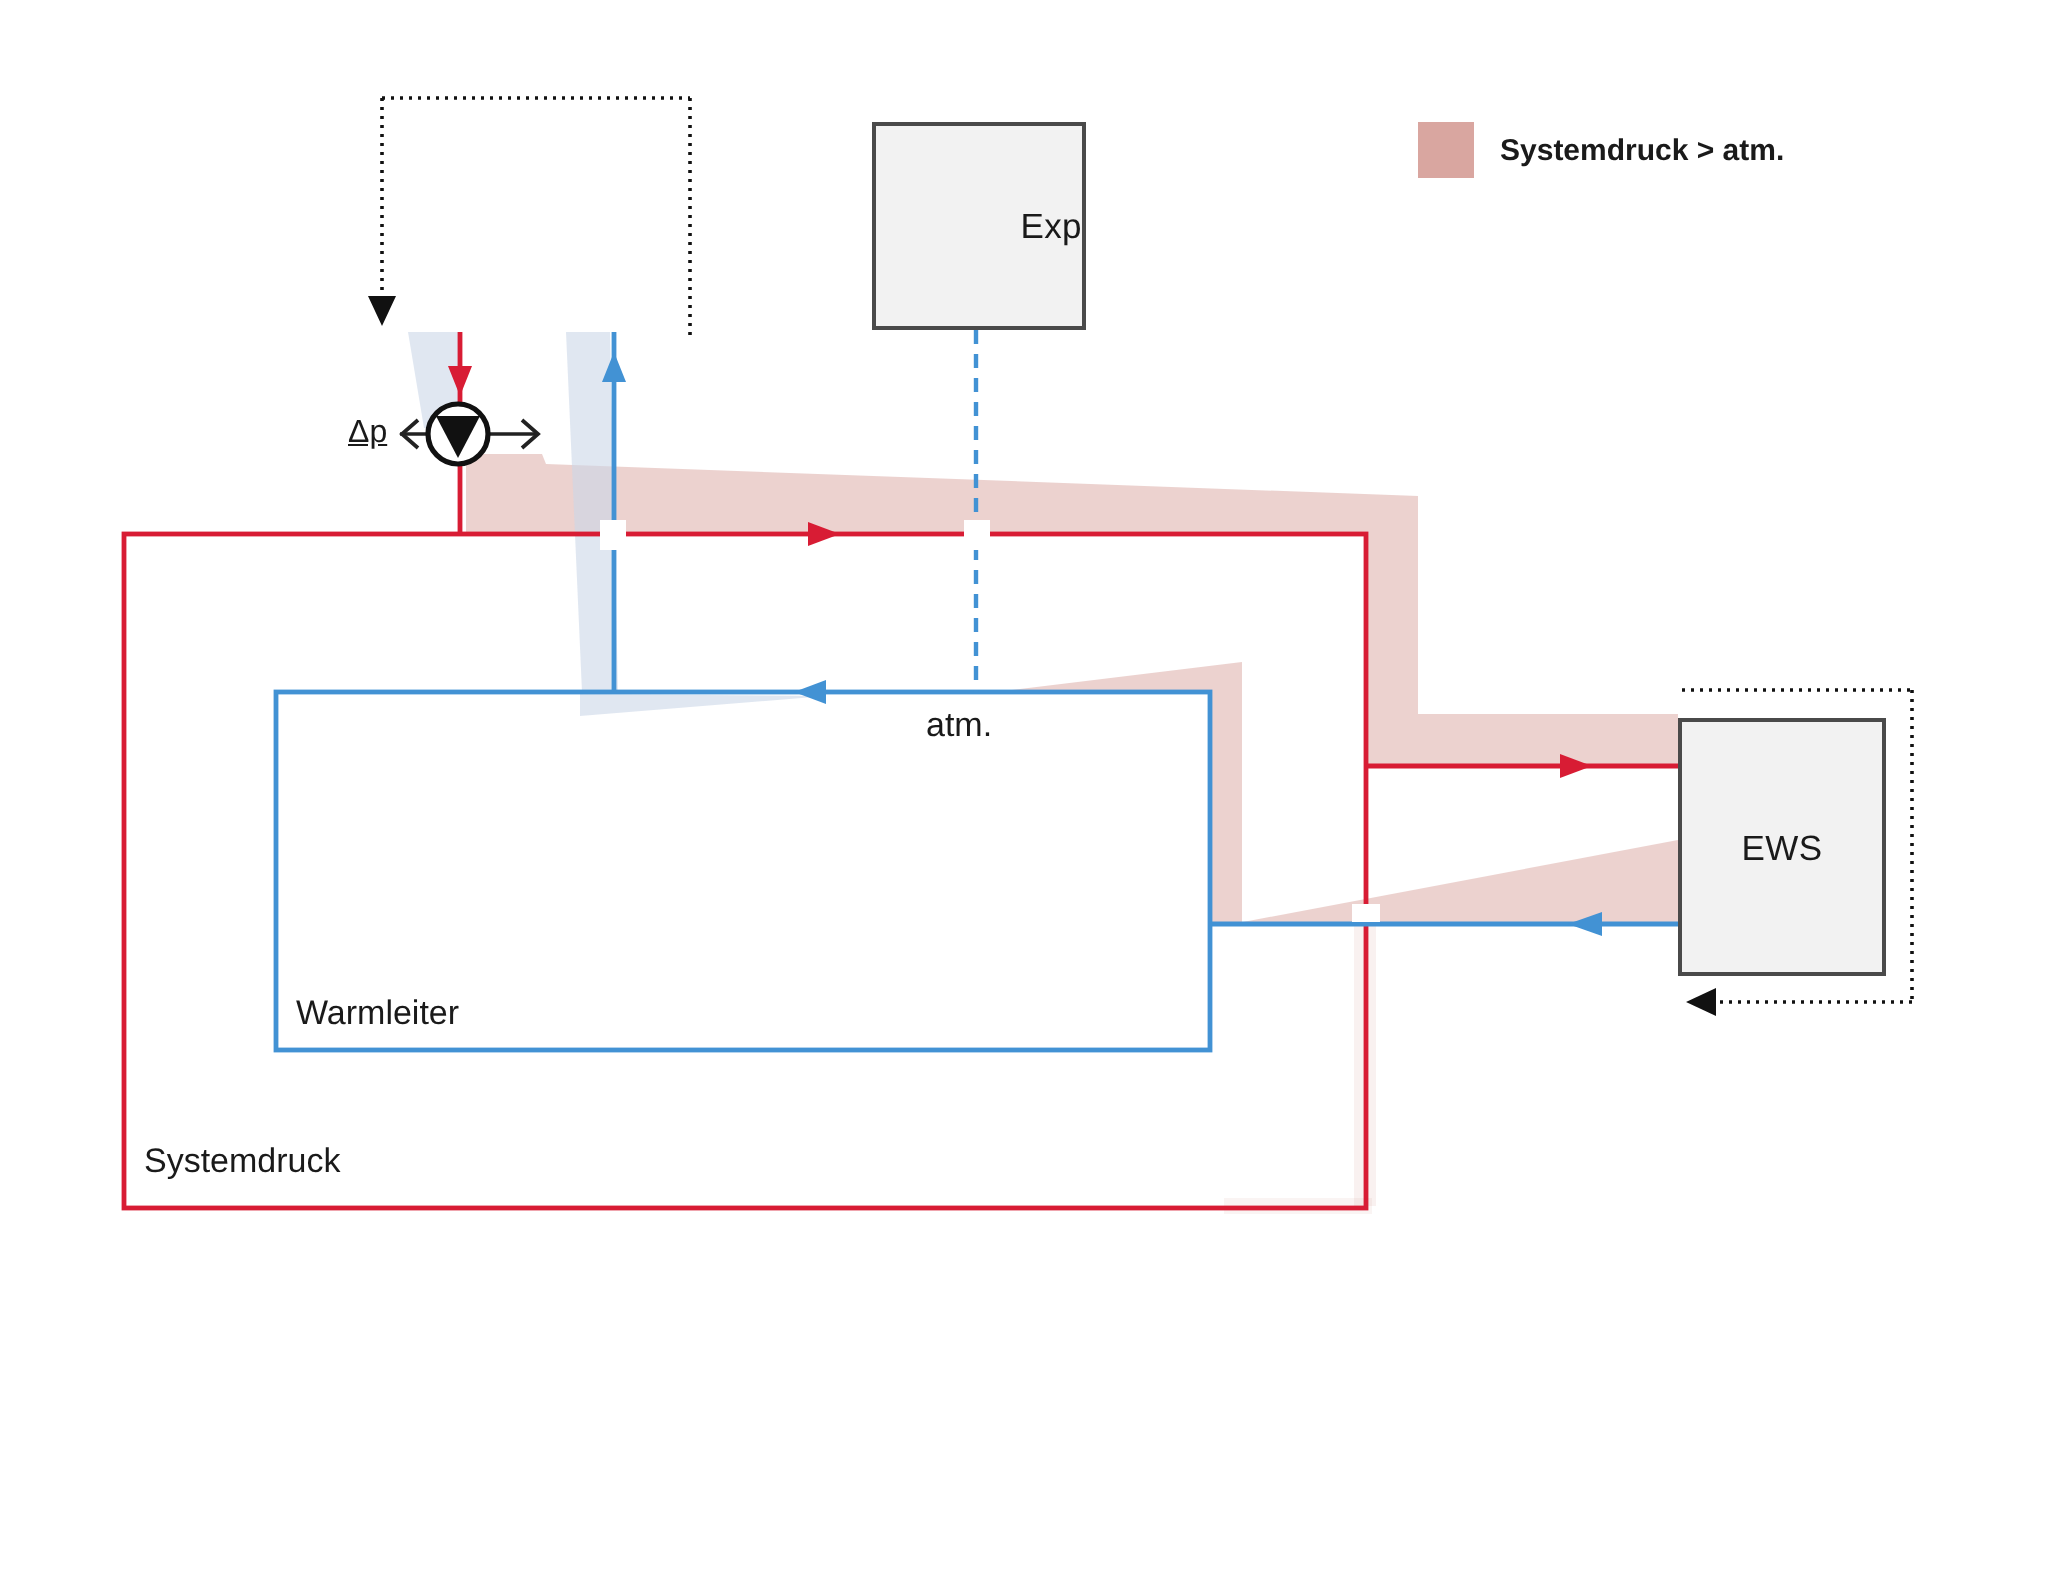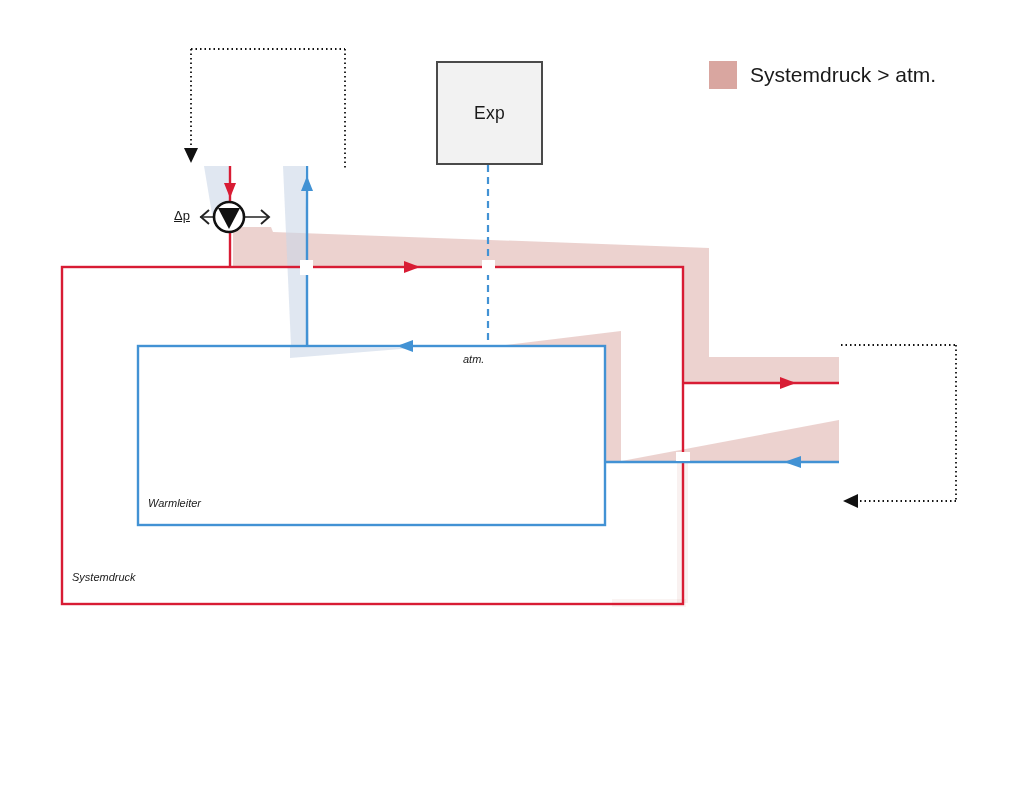--- a/index.html
+++ b/index.html
@@ -5,28 +5,28 @@
   html,body{margin:0;padding:0;background:#ffffff;}
   #stage{
     position:relative;width:1024px;height:787px;background:#ffffff;overflow:hidden;
     font-family:"Liberation Sans", sans-serif;color:#1a1a1a;
   }
   .box{
     position:absolute;background:#f2f2f2;border:2px solid #4a4a4a;
     display:flex;align-items:center;justify-content:center;flex-direction:column;
     font-size:17.5px;line-height:26px;letter-spacing:.2px;
   }
-  .lbl{position:absolute;font-size:11px;white-space:nowrap;font-style:italic;}
-  .lbl-small{position:absolute;font-size:13px;white-space:nowrap;text-decoration:underline;}
+  .lbl{position:absolute;font-size:17px;white-space:nowrap;}
+  .lbl-small{position:absolute;font-size:16px;white-space:nowrap;text-decoration:underline;}
   .legend{position:absolute;left:709px;top:61px;}
   .legend-row{display:flex;align-items:center;height:28px;margin-bottom:25px;}
   .swatch{width:28px;height:28px;margin-right:13px;flex:0 0 auto;}
   .swatch.over{background:#d9a6a0;}
   .swatch.under{background:#d4dbe9;}
-  .legend-row .txt{font-size:21px;white-space:nowrap;}
+  .legend-row .txt{font-size:15px;white-space:nowrap;font-weight:bold;}
   svg{position:absolute;left:0;top:0;}
 </style>
 </head>
 <body>
 
 <div id="stage">
 
   <svg width="1024" height="787" viewBox="0 0 1024 787">
 
     <g>
@@ -99,24 +99,27 @@
     <g>
       <line x1="200" y1="217" x2="268" y2="217" stroke="#222" stroke-width="1.7"></line>
       <polyline points="209,210 201,217 209,224" stroke="#222" stroke-width="1.9" fill="none"></polyline>
       <polyline points="261,210 269,217 261,224" stroke="#222" stroke-width="1.9" fill="none"></polyline>
       <circle cx="229" cy="217" r="15" fill="#ffffff" stroke="#111111" stroke-width="2.6"></circle>
       <polygon points="218,208 240,208 229,229" fill="#111111"></polygon>
     </g>
   </svg>
 
 
-  <div class="box" style="left:436px;top:61px;width:103px;height:100px;">
+  <div class="box" style="left:436px;top:61px;width:103px;height:100px;align-items:flex-end;">
     <span>Exp</span>
   </div>
 
+  <div class="box" style="left:839px;top:359px;width:100px;height:125px;">
+    <span>EWS</span>
+  </div>
 
   <div class="lbl-small" style="left:174px;top:208px;">Δp</div>
 
   <div class="lbl" style="left:463px;top:353px;">atm.</div>
 
   <div class="lbl" style="left:148px;top:497px;">Warmleiter</div>
 
   <div class="lbl" style="left:72px;top:571px;">Systemdruck</div>
 
   <div class="legend">

